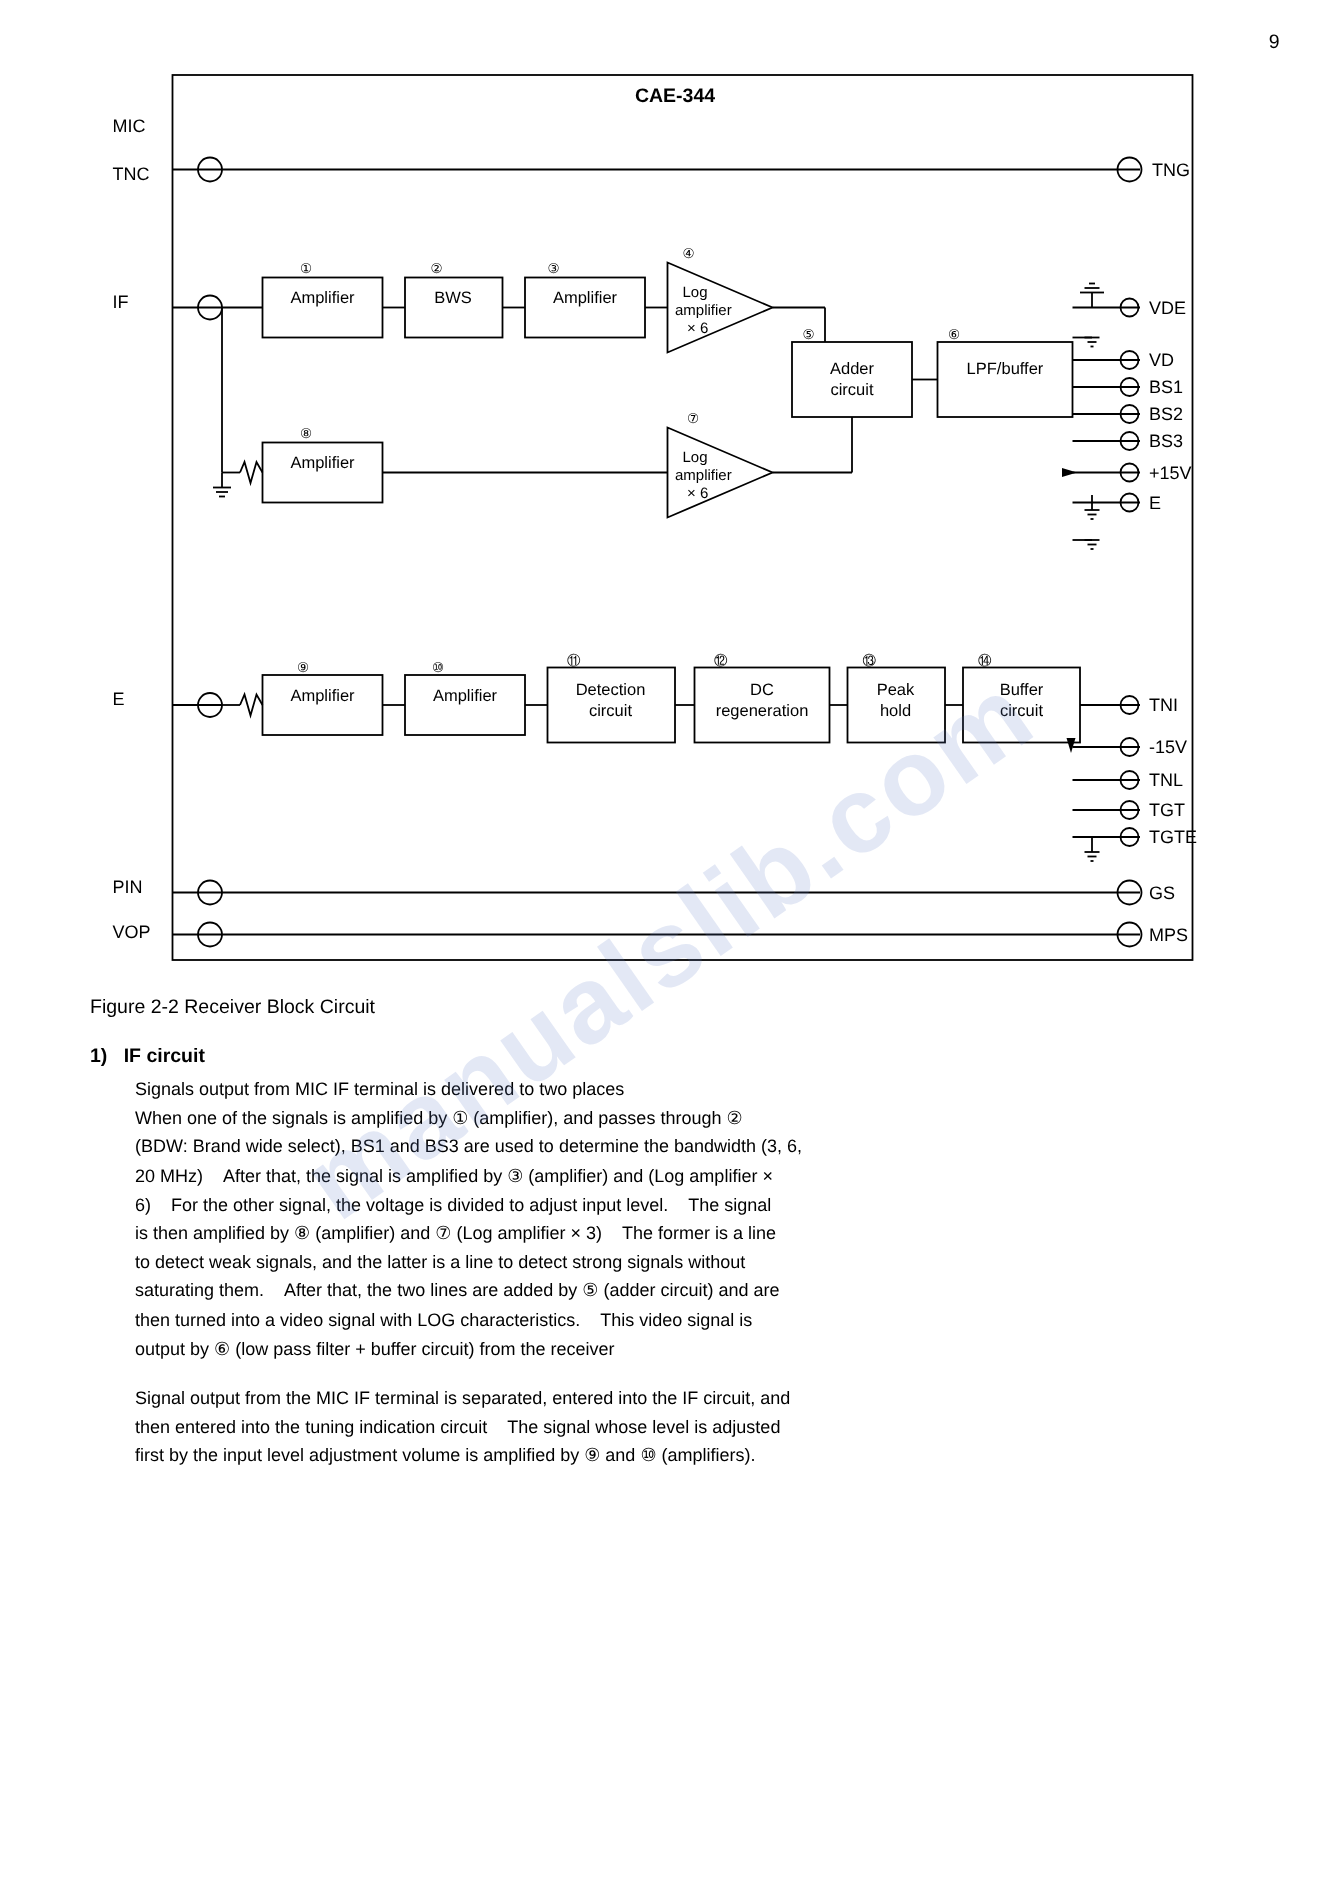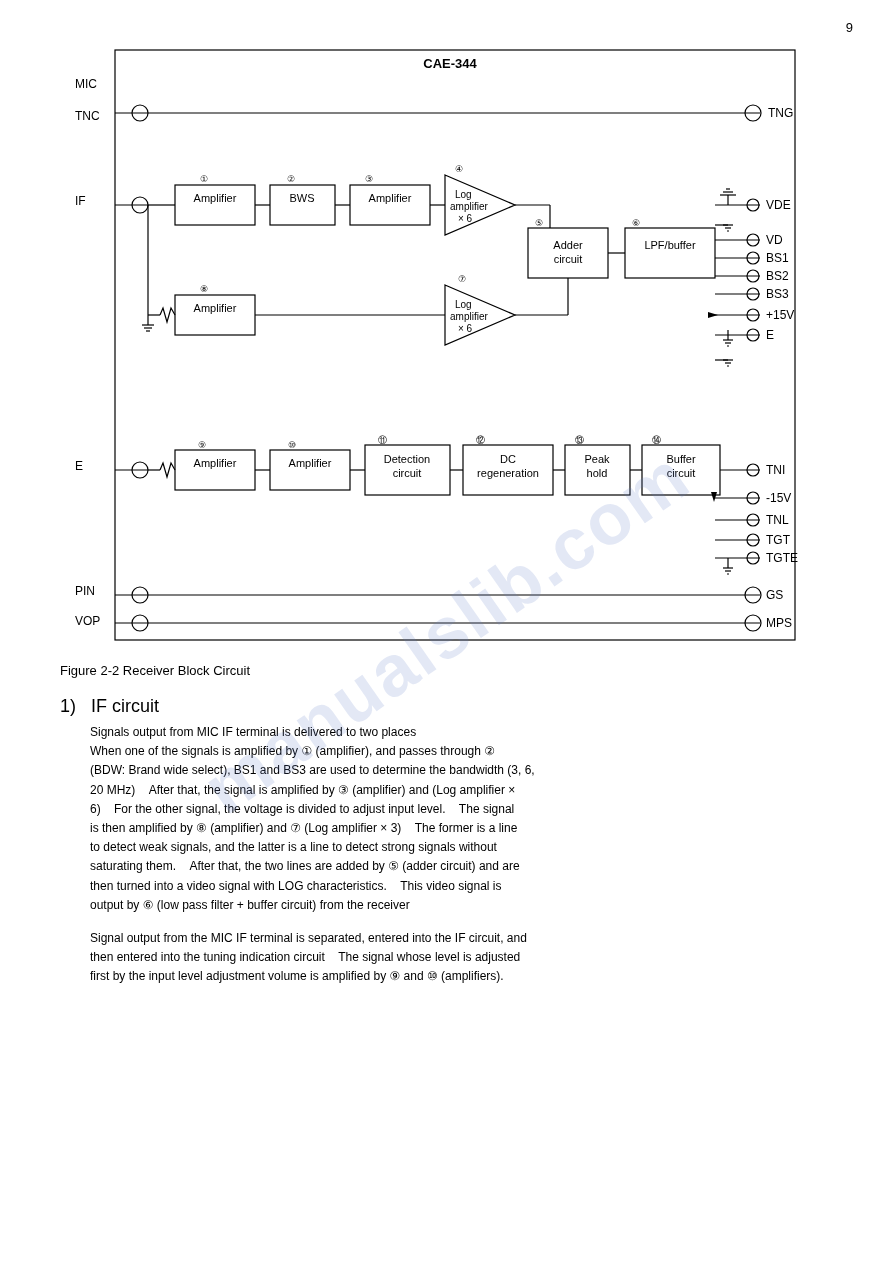--- a/index.html
+++ b/index.html
@@ -27,23 +27,23 @@
     .diagram-area {
       width: 100%;
       margin-bottom: 10px;
     }
     .figure-caption {
       text-align: left;
       font-size: 13px;
       margin: 10px 0 18px 0;
     }
     .section-title {
-      font-size: 18px;
+      font-size: 13px;
       margin-bottom: 6px;
-      font-weight: normal;
+      font-weight: bold;
     }
     .section-body {
       font-size: 12px;
       line-height: 1.6;
       margin-bottom: 14px;
       margin-left: 30px;
     }
     .watermark {
       position: absolute;
       top: 0; left: 0; right: 0; bottom: 0;

